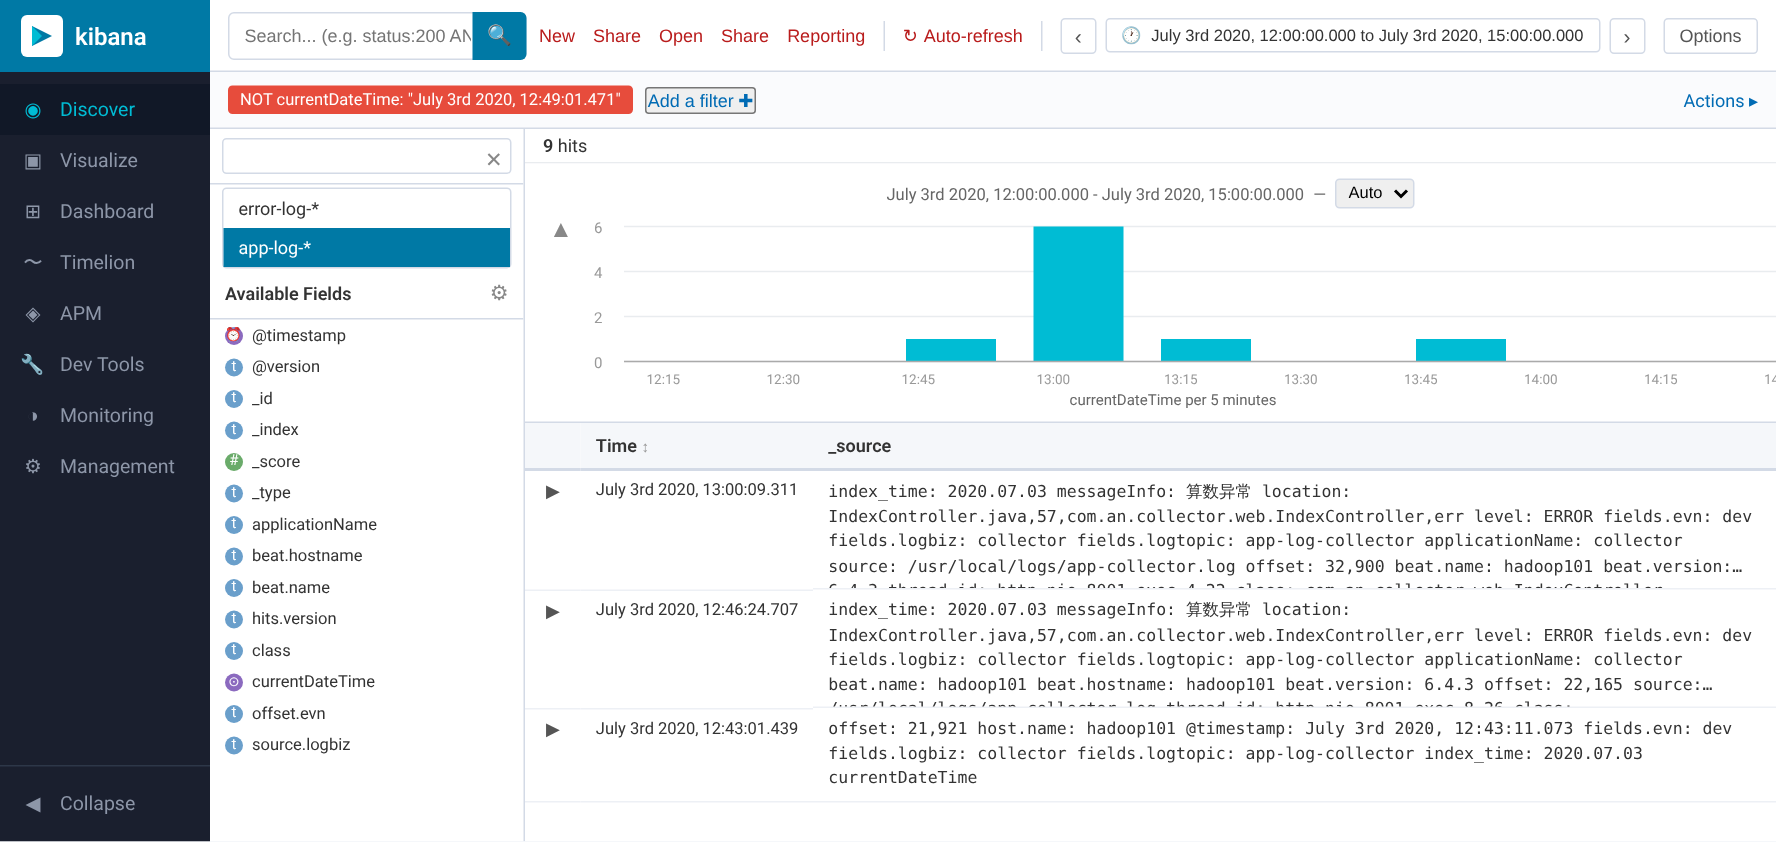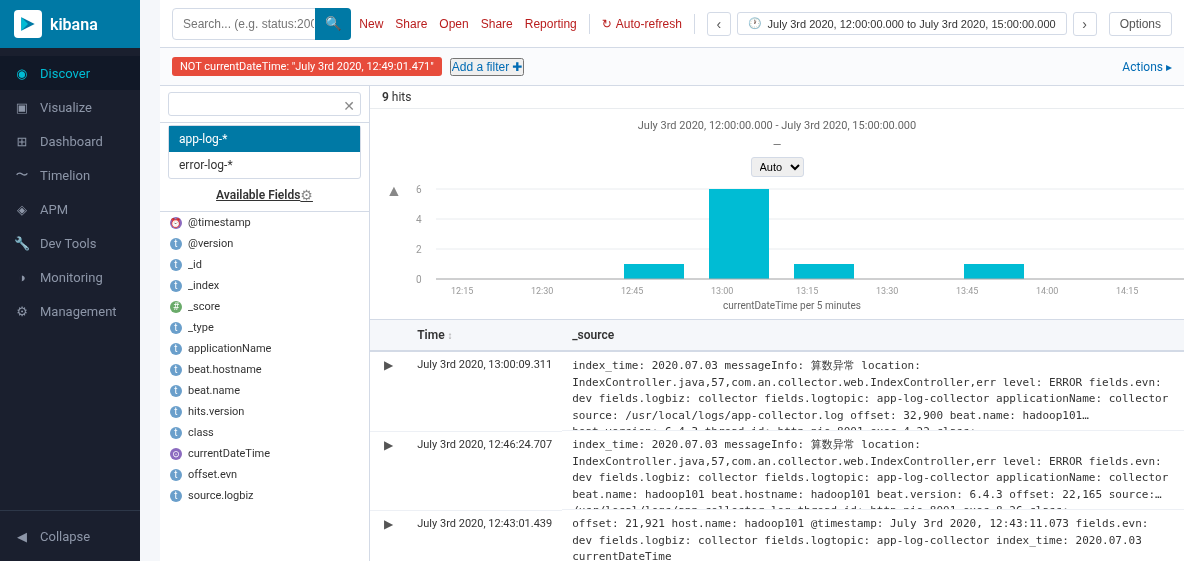--- a/index.html
+++ b/index.html
@@ -1,19 +1,19 @@
 <!DOCTYPE html>
 <html><head>
   <meta charset="utf-8">
   <style>
     * { box-sizing: border-box; margin: 0; padding: 0; }
     body { font-family: -apple-system, BlinkMacSystemFont, 'Segoe UI', Roboto, sans-serif; font-size: 12px; background: #f5f7fa; color: #333; overflow: hidden; }
     
     
-    .app-container { display: flex; height: 561px; width: 1184px; overflow: hidden; gap: 20px; }
+    .app-container { display: flex; height: 561px; width: 1184px; overflow: hidden; }
     
     
     .sidebar { width: 140px; background: #1a1f2e; color: #8d96a8; display: flex; flex-direction: column; flex-shrink: 0; }
     .sidebar-logo { display: flex; align-items: center; padding: 12px 14px; background: #0079a5; color: white; gap: 8px; height: 48px; }
     .sidebar-logo-icon { width: 28px; height: 28px; background: white; border-radius: 4px; display: flex; align-items: center; justify-content: center; }
     .sidebar-logo-icon svg { width: 20px; height: 20px; }
     .sidebar-logo-text { font-size: 16px; font-weight: 600; color: white; }
     .sidebar-nav { flex: 1; padding: 8px 0; }
     .sidebar-item { display: flex; align-items: center; gap: 10px; padding: 9px 14px; cursor: pointer; color: #8d96a8; font-size: 13px; }
     .sidebar-item:hover, .sidebar-item.active { background: #111827; color: white; }
@@ -48,40 +48,40 @@
     .content-area { flex: 1; display: flex; overflow: hidden; }
 
     
     .fields-panel { width: 210px; background: white; border-right: 1px solid #d3dae6; display: flex; flex-direction: column; flex-shrink: 0; overflow: hidden; position: relative; }
     .index-dropdown { padding: 6px 8px; border-bottom: 1px solid #d3dae6; }
     .index-search { width: 100%; padding: 4px 24px 4px 6px; border: 1px solid #d3dae6; border-radius: 3px; font-size: 12px; outline: none; }
     .index-clear { position: absolute; right: 14px; top: 12px; cursor: pointer; color: #888; font-size: 14px; }
     .index-list { background: white; border: 1px solid #d3dae6; border-radius: 3px; margin: 2px 8px 0; }
     .index-item { padding: 6px 10px; font-size: 12px; cursor: pointer; }
     .index-item.selected { background: #0079a5; color: white; }
-    .fields-header { display: flex; align-items: center; justify-content: center; padding: 8px 10px; border-bottom: 1px solid #d3dae6; text-decoration: underline; }
+    .fields-header { display: flex; align-items: center; justify-content: space-between; padding: 8px 10px; border-bottom: 1px solid #d3dae6; }
     .fields-title { font-size: 12px; font-weight: 600; color: #333; }
     .fields-gear { cursor: pointer; color: #888; font-size: 14px; }
     .fields-list { overflow-y: auto; flex: 1; }
     .field-item { display: flex; align-items: center; gap: 6px; padding: 4px 10px; font-size: 12px; color: #333; cursor: pointer; }
     .field-type { width: 12px; height: 12px; border-radius: 50%; background: #6a9fcb; display: flex; align-items: center; justify-content: center; font-size: 9px; color: white; flex-shrink: 0; }
     .field-type.clock { background: #8b6abf; }
     .field-type.hash { background: #6aab6a; }
     .field-name { font-size: 11px; }
 
     
     .results-area { flex: 1; display: flex; flex-direction: column; overflow: hidden; }
     
     
     .hits-bar { padding: 4px 12px; font-size: 12px; color: #333; background: white; border-bottom: 1px solid #e9ecef; flex-shrink: 0; }
     .hits-count { font-weight: 600; }
 
     
     .chart-area { background: white; border-bottom: 1px solid #d3dae6; padding: 10px 16px 8px; flex-shrink: 0; }
-    .chart-title { font-size: 11px; color: #666; text-align: center; margin-bottom: 4px; display: flex; align-items: center; justify-content: center; gap: 6px; flex-direction: column; }
+    .chart-title { font-size: 11px; color: #666; text-align: center; margin-bottom: 4px; display: flex; align-items: center; justify-content: center; gap: 6px; }
     .chart-wrapper { position: relative; height: 130px; }
     .chart-scroll-up { position: absolute; left: 0; top: 0; cursor: pointer; color: #888; font-size: 16px; }
     .chart-svg-container { margin-left: 30px; }
     
     
     .table-container { flex: 1; overflow-y: auto; background: white; }
     .results-table { width: 100%; border-collapse: collapse; }
     .results-table th { padding: 8px 10px; text-align: left; font-size: 12px; font-weight: 600; color: #333; border-bottom: 2px solid #d3dae6; background: #f5f7fa; white-space: nowrap; }
     .results-table th .sort-arrow { font-size: 10px; color: #999; }
     .results-table td { padding: 6px 10px; font-size: 11px; color: #333; border-bottom: 1px solid #edf0f5; vertical-align: top; }
@@ -192,22 +192,22 @@
     </div>
 
     <div class="content-area">
 
       <div class="fields-panel">
         <div class="index-dropdown" style="position:relative;">
           <input class="index-search" type="text" value="" style="">
           <span class="index-clear">✕</span>
         </div>
         <div class="index-list">
+          <div class="index-item">error-log-*</div>
           <div class="index-item selected">app-log-*</div>
-          <div class="index-item">error-log-*</div>
         </div>
         <div class="fields-header">
           <span class="fields-title">Available Fields</span>
           <span class="fields-gear">⚙</span>
         </div>
         <div class="fields-list">
           <div class="field-item">
             <div class="field-type clock">⏰</div>
             <span class="field-name">@timestamp</span>
           </div>

